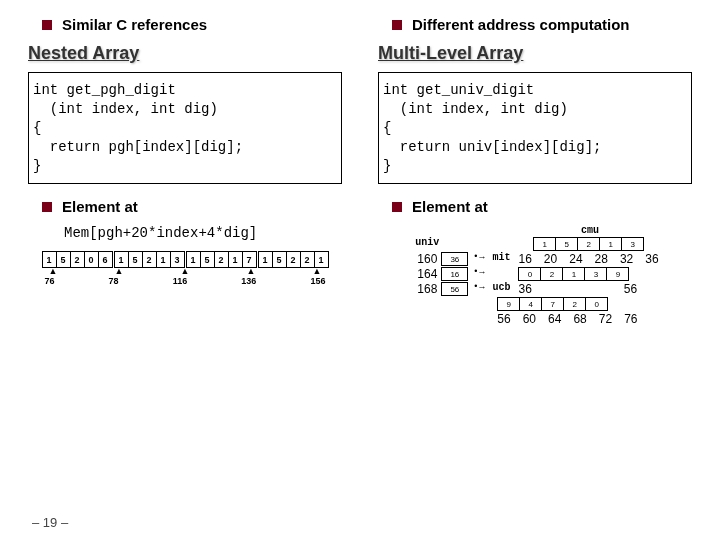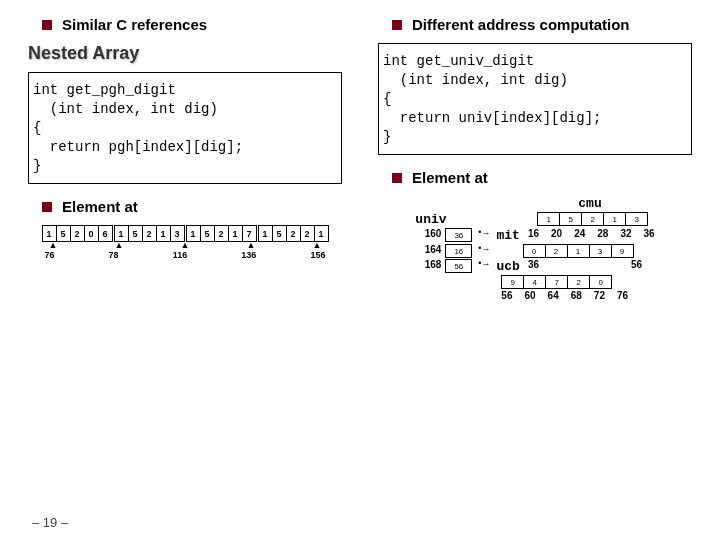--- a/index.html
+++ b/index.html
@@ -4,41 +4,41 @@
 <style>
   * { box-sizing: border-box; margin: 0; padding: 0; }
   html, body { width: 720px; height: 540px; font-family: Arial, Helvetica, sans-serif; background: #fff; color: #000; }
   .slide { width: 720px; height: 540px; position: relative; padding: 12px 24px; }
   .title { font-size: 32px; font-weight: bold; margin-bottom: 18px; }
   .cols { display: flex; gap: 28px; }
   .col { flex: 1; }
   .bullet-row { display: flex; align-items: center; margin: 4px 0 10px 18px; }
   .sq { width: 10px; height: 10px; background: #7a0019; margin-right: 10px; flex: none; }
   .bullet-text { font-size: 15px; font-weight: bold; }
-  .subhead { font-size: 18px; font-weight: bold; color: #333; margin: 4px 0 8px 4px; text-shadow: 1px 1px 2px rgba(0,0,0,0.25); }
+  .subhead { font-size: 18px; font-weight: bold; color: #333; margin: 4px 0 8px 4px; text-shadow: 1px 1px 2px rgba(0,0,0,0.25); text-decoration: underline; }
   .codebox { border: 1px solid #000; background: #fff; padding: 8px 4px; font-family: "Courier New", monospace; font-size: 14px; line-height: 1.35; white-space: pre; margin: 0 4px 14px 4px; }
   .memexpr { font-family: "Courier New", monospace; font-size: 14px; margin-left: 40px; margin-top: 2px; }
   .figwrap { margin-top: 10px; display: flex; justify-content: center; }
   .pagenum { position: absolute; left: 32px; bottom: 10px; font-size: 13px; color: #444; }
   
   .fig-left { font-size: 9px; }
   .fig-left table { border-collapse: collapse; }
   .fig-left td.cell { border: 1px solid #000; width: 14px; height: 16px; text-align: center; font-family: Arial; font-weight: bold; background: #fff; font-size: 9px; }
   .fig-left td.gap { width: 2px; border: none; }
   .fig-left .ticks { display: flex; justify-content: space-between; padding: 0 3px; margin-top: 2px; font-weight: bold; }
   .fig-left .ticks span { font-size: 9px; }
   .fig-left .arrows { display: flex; justify-content: space-between; padding: 0 7px; font-size: 9px; line-height: 6px; color:#000; }
   
   .fig-right { font-size: 8px; position: relative; }
-  .fig-right .lbl { font-family: "Courier New", monospace; font-size: 13px; font-weight: bold; }
+  .fig-right .lbl { font-family: "Courier New", monospace; font-size: 10px; font-weight: bold; }
   .fig-right table.ptr { border-collapse: collapse; }
   .fig-right table.ptr td { border: 1px solid #000; width: 26px; height: 13px; text-align: center; font-size: 8px; background:#fff; }
   .fig-right table.vals { border-collapse: collapse; }
   .fig-right table.vals td { border: 1px solid #000; width: 22px; height: 13px; text-align: center; font-size: 8px; background:#fff; }
-  .fig-right .addr { font-weight: bold; font-size: 10px; }
+  .fig-right .addr { font-weight: normal; font-size: 12px; }
   .fig-right .row { display:flex; align-items:flex-start; gap:4px; margin-bottom:1px;}
   .fig-right .arrow { font-size:9px; line-height:9px; margin:0 2px; }
   .fig-right .toprow { text-align:center; margin-bottom:1px; }
 </style>
 </head>
 <body>
 
 <div class="slide">
 
   <div class="cols">
@@ -51,20 +51,21 @@
       <div class="subhead">Nested Array</div>
       <div class="codebox">int get_pgh_digit
   (int index, int dig)
 {
   return pgh[index][dig];
 }</div>
       <div class="bullet-row">
         <span class="sq"></span>
         <span class="bullet-text">Element at</span>
       </div>
+      <div class="memexpr">Mem[pgh+20*index+4*dig]</div>
 
       <div class="figwrap">
         <div class="fig-left">
           <table>
               <tbody>
                 <tr id="figLeftRow">
                   <td class="cell">1</td>
                   <td class="cell">5</td>
                   <td class="cell">2</td>
                   <td class="cell">0</td>
@@ -106,20 +107,21 @@
           </div>
         </div>
       </div>
     </div>
 
     <div class="col">
       <div class="bullet-row">
         <span class="sq"></span>
         <span class="bullet-text">Different address computation</span>
       </div>
+      <div class="subhead">Multi-Level Array</div>
       <div class="codebox">int get_univ_digit
   (int index, int dig)
 {
   return univ[index][dig];
 }</div>
       <div class="bullet-row">
         <span class="sq"></span>
         <span class="bullet-text">Element at</span>
       </div>
 

